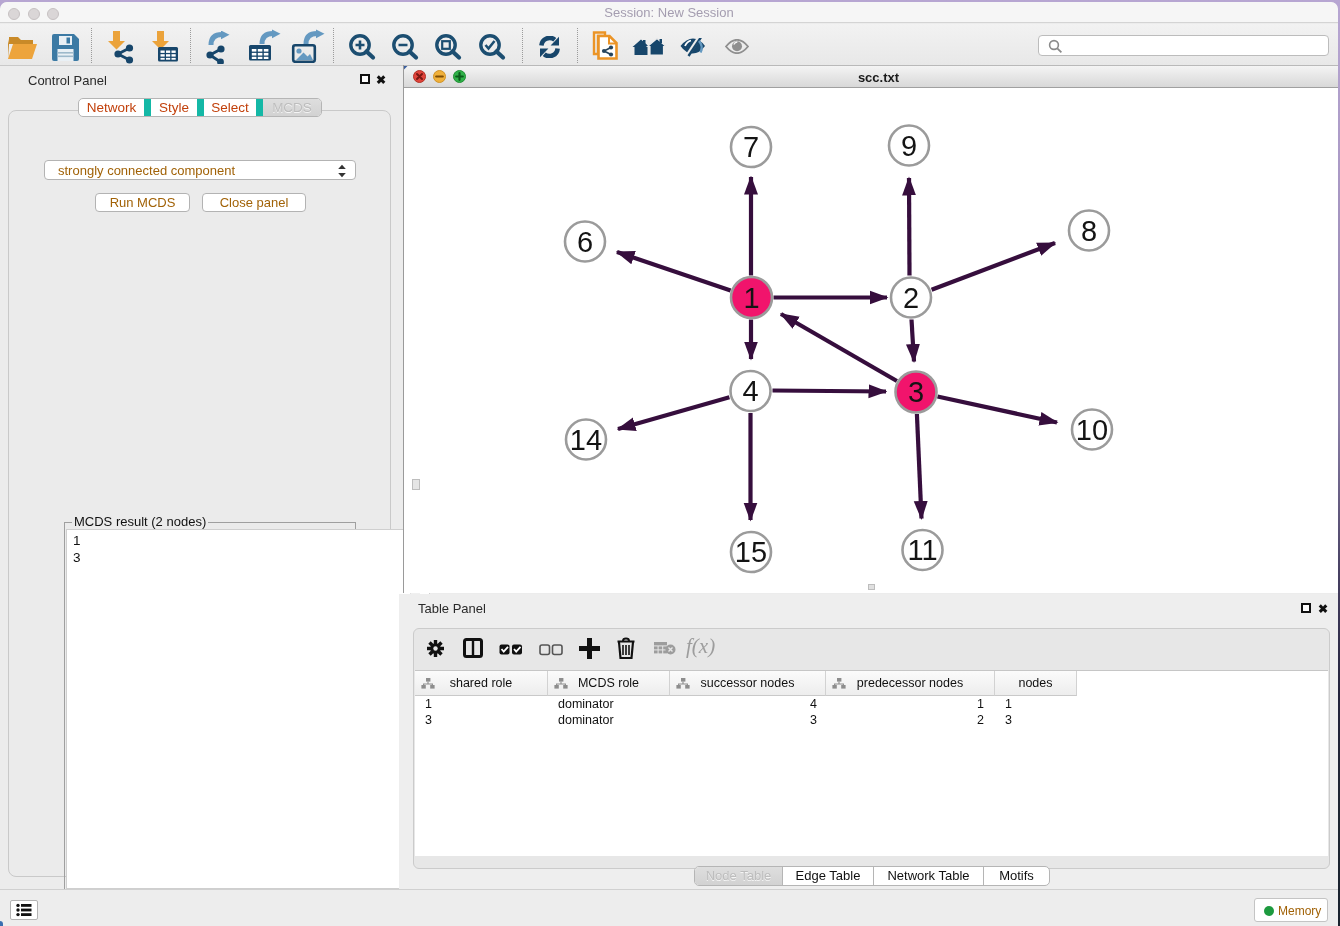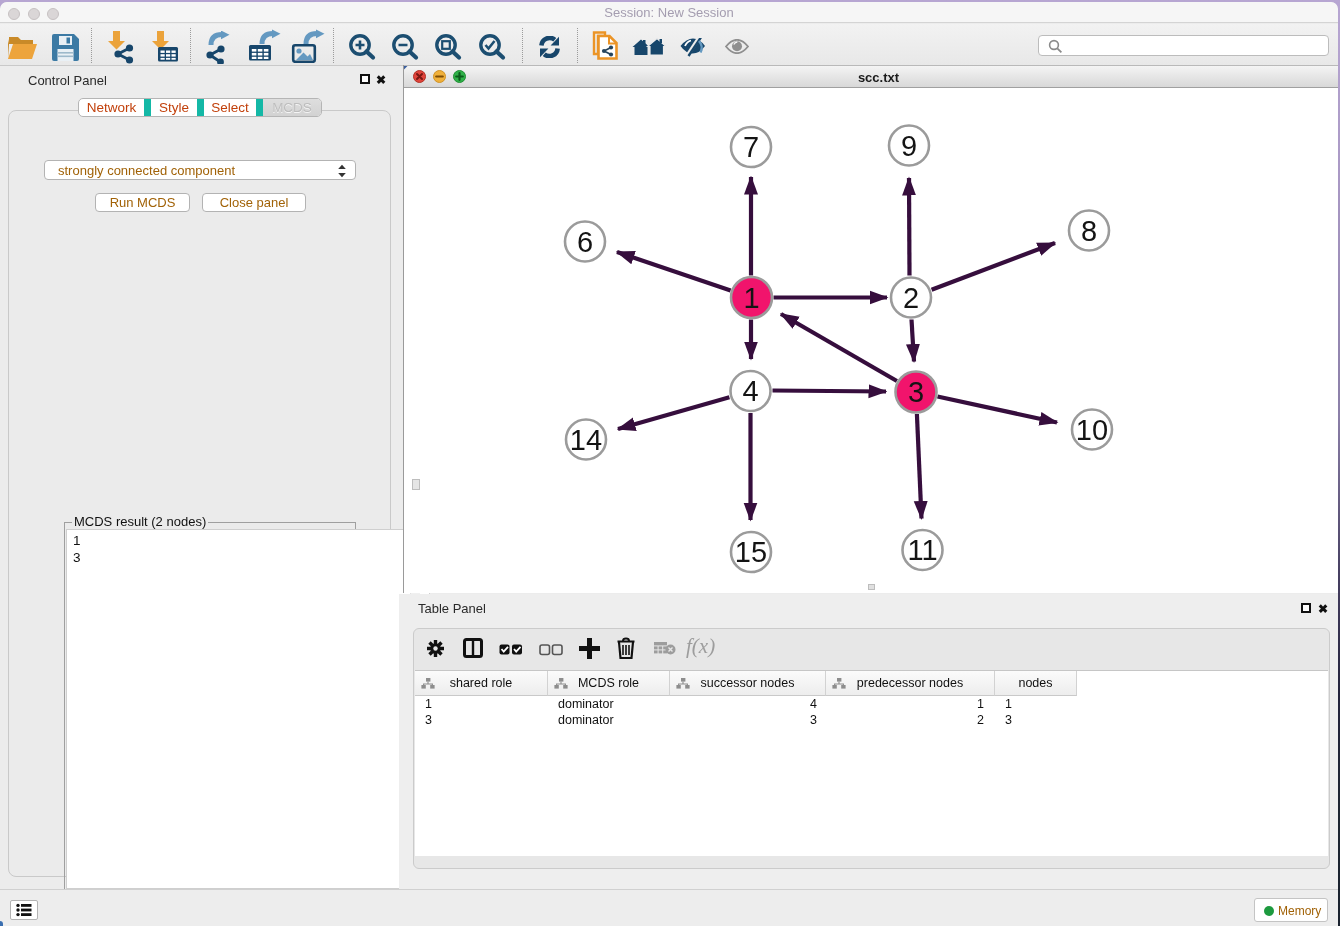--- a/index.html
+++ b/index.html
@@ -451,20 +451,26 @@
         <div class="cell" style="left:330px;top:26px;width:72px;text-align:right;">4</div>
         <div class="cell" style="left:490px;top:26px;width:79px;text-align:right;">1</div>
         <div class="cell" style="left:590px;top:26px;">1</div>
         <div class="cell" style="left:10px;top:42px;">3</div>
         <div class="cell" style="left:143px;top:42px;">dominator</div>
         <div class="cell" style="left:330px;top:42px;width:72px;text-align:right;">3</div>
         <div class="cell" style="left:490px;top:42px;width:79px;text-align:right;">2</div>
         <div class="cell" style="left:590px;top:42px;">3</div>
       </div>
     </div>
+    <div id="tptabs">
+      <div class="tptab graytab" style="width:88px;border-radius:4px 0 0 4px;">Node Table</div>
+      <div class="tptab" style="width:91px;">Edge Table</div>
+      <div class="tptab" style="width:110px;">Network Table</div>
+      <div class="tptab" style="width:65px;border-right:none;border-radius:0 4px 4px 0;">Motifs</div>
+    </div>
   </div>
   <div id="statusbar">
     <div class="macbtn" style="left:10px;top:10px;width:28px;height:20px;border-radius:2px;">
       <svg width="16" height="14" viewBox="0 0 16 14" style="margin-top:2px;">
         <g fill="#111">
             <circle cx="2" cy="2.4" r="1.7"></circle>
             <circle cx="2" cy="7" r="1.7"></circle>
             <circle cx="2" cy="11.6" r="1.7"></circle>
         <rect x="5" y="1" width="10.5" height="2.8"></rect>
             <rect x="5" y="5.6" width="10.5" height="2.8"></rect>

